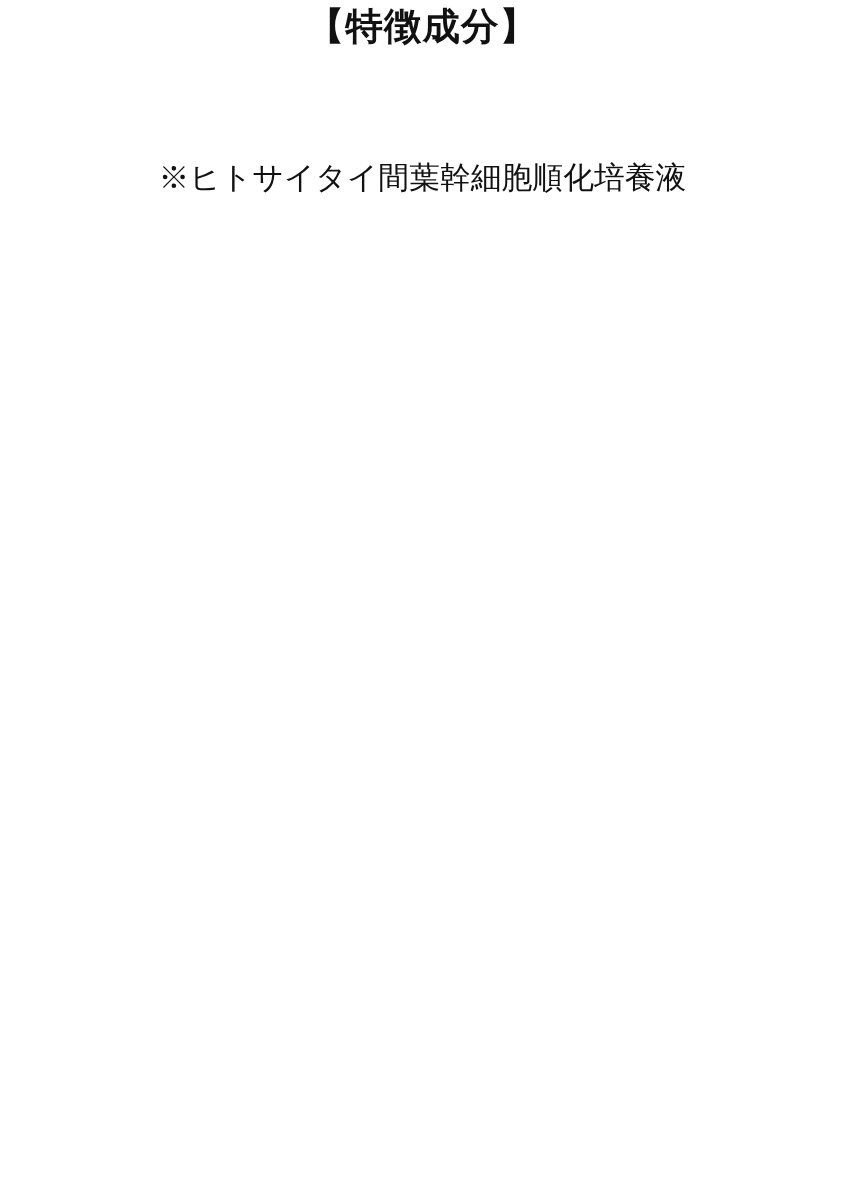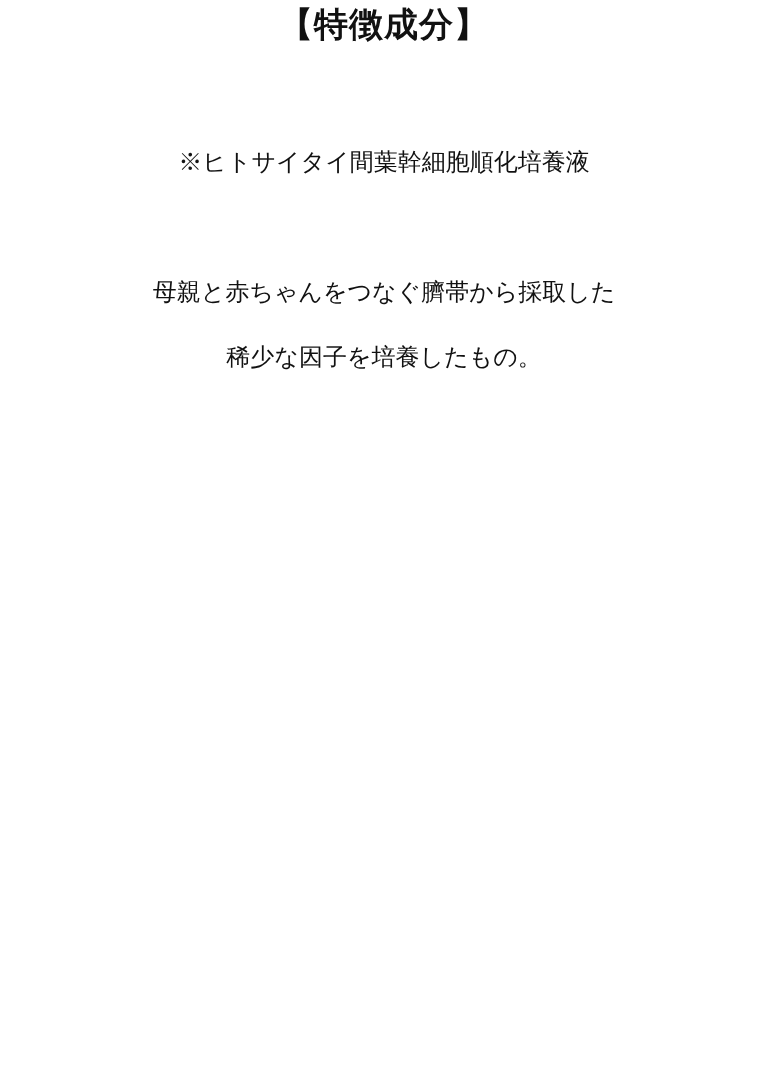--- a/index.html
+++ b/index.html
@@ -23,34 +23,32 @@
   .section-title {
     margin: 0 0 80px 0;
     font-size: 34px;
     font-weight: 700;
     line-height: 50px;
     letter-spacing: 1px;
     white-space: pre-line;
   }
   .para {
     margin: 0 0 65px 0;
-    font-size: 24px;
+    font-size: 28px;
     font-weight: 400;
     line-height: 65px;
     white-space: pre-line;
   }
   .para:last-child {
     margin-bottom: 0;
   }
 </style>
 </head>
 <body>
 
 <div class="page">
   <h2 class="section-title">【特徴成分】</h2>
 
   <p class="para">※ヒトサイタイ間葉幹細胞順化培養液</p>
 
-  <p class="para">母親と赤ちゃんをつなぐ臍帯から採取した
-稀少な因子を培養したもの。</p>
 
 
 </div>
 
 </body></html>

